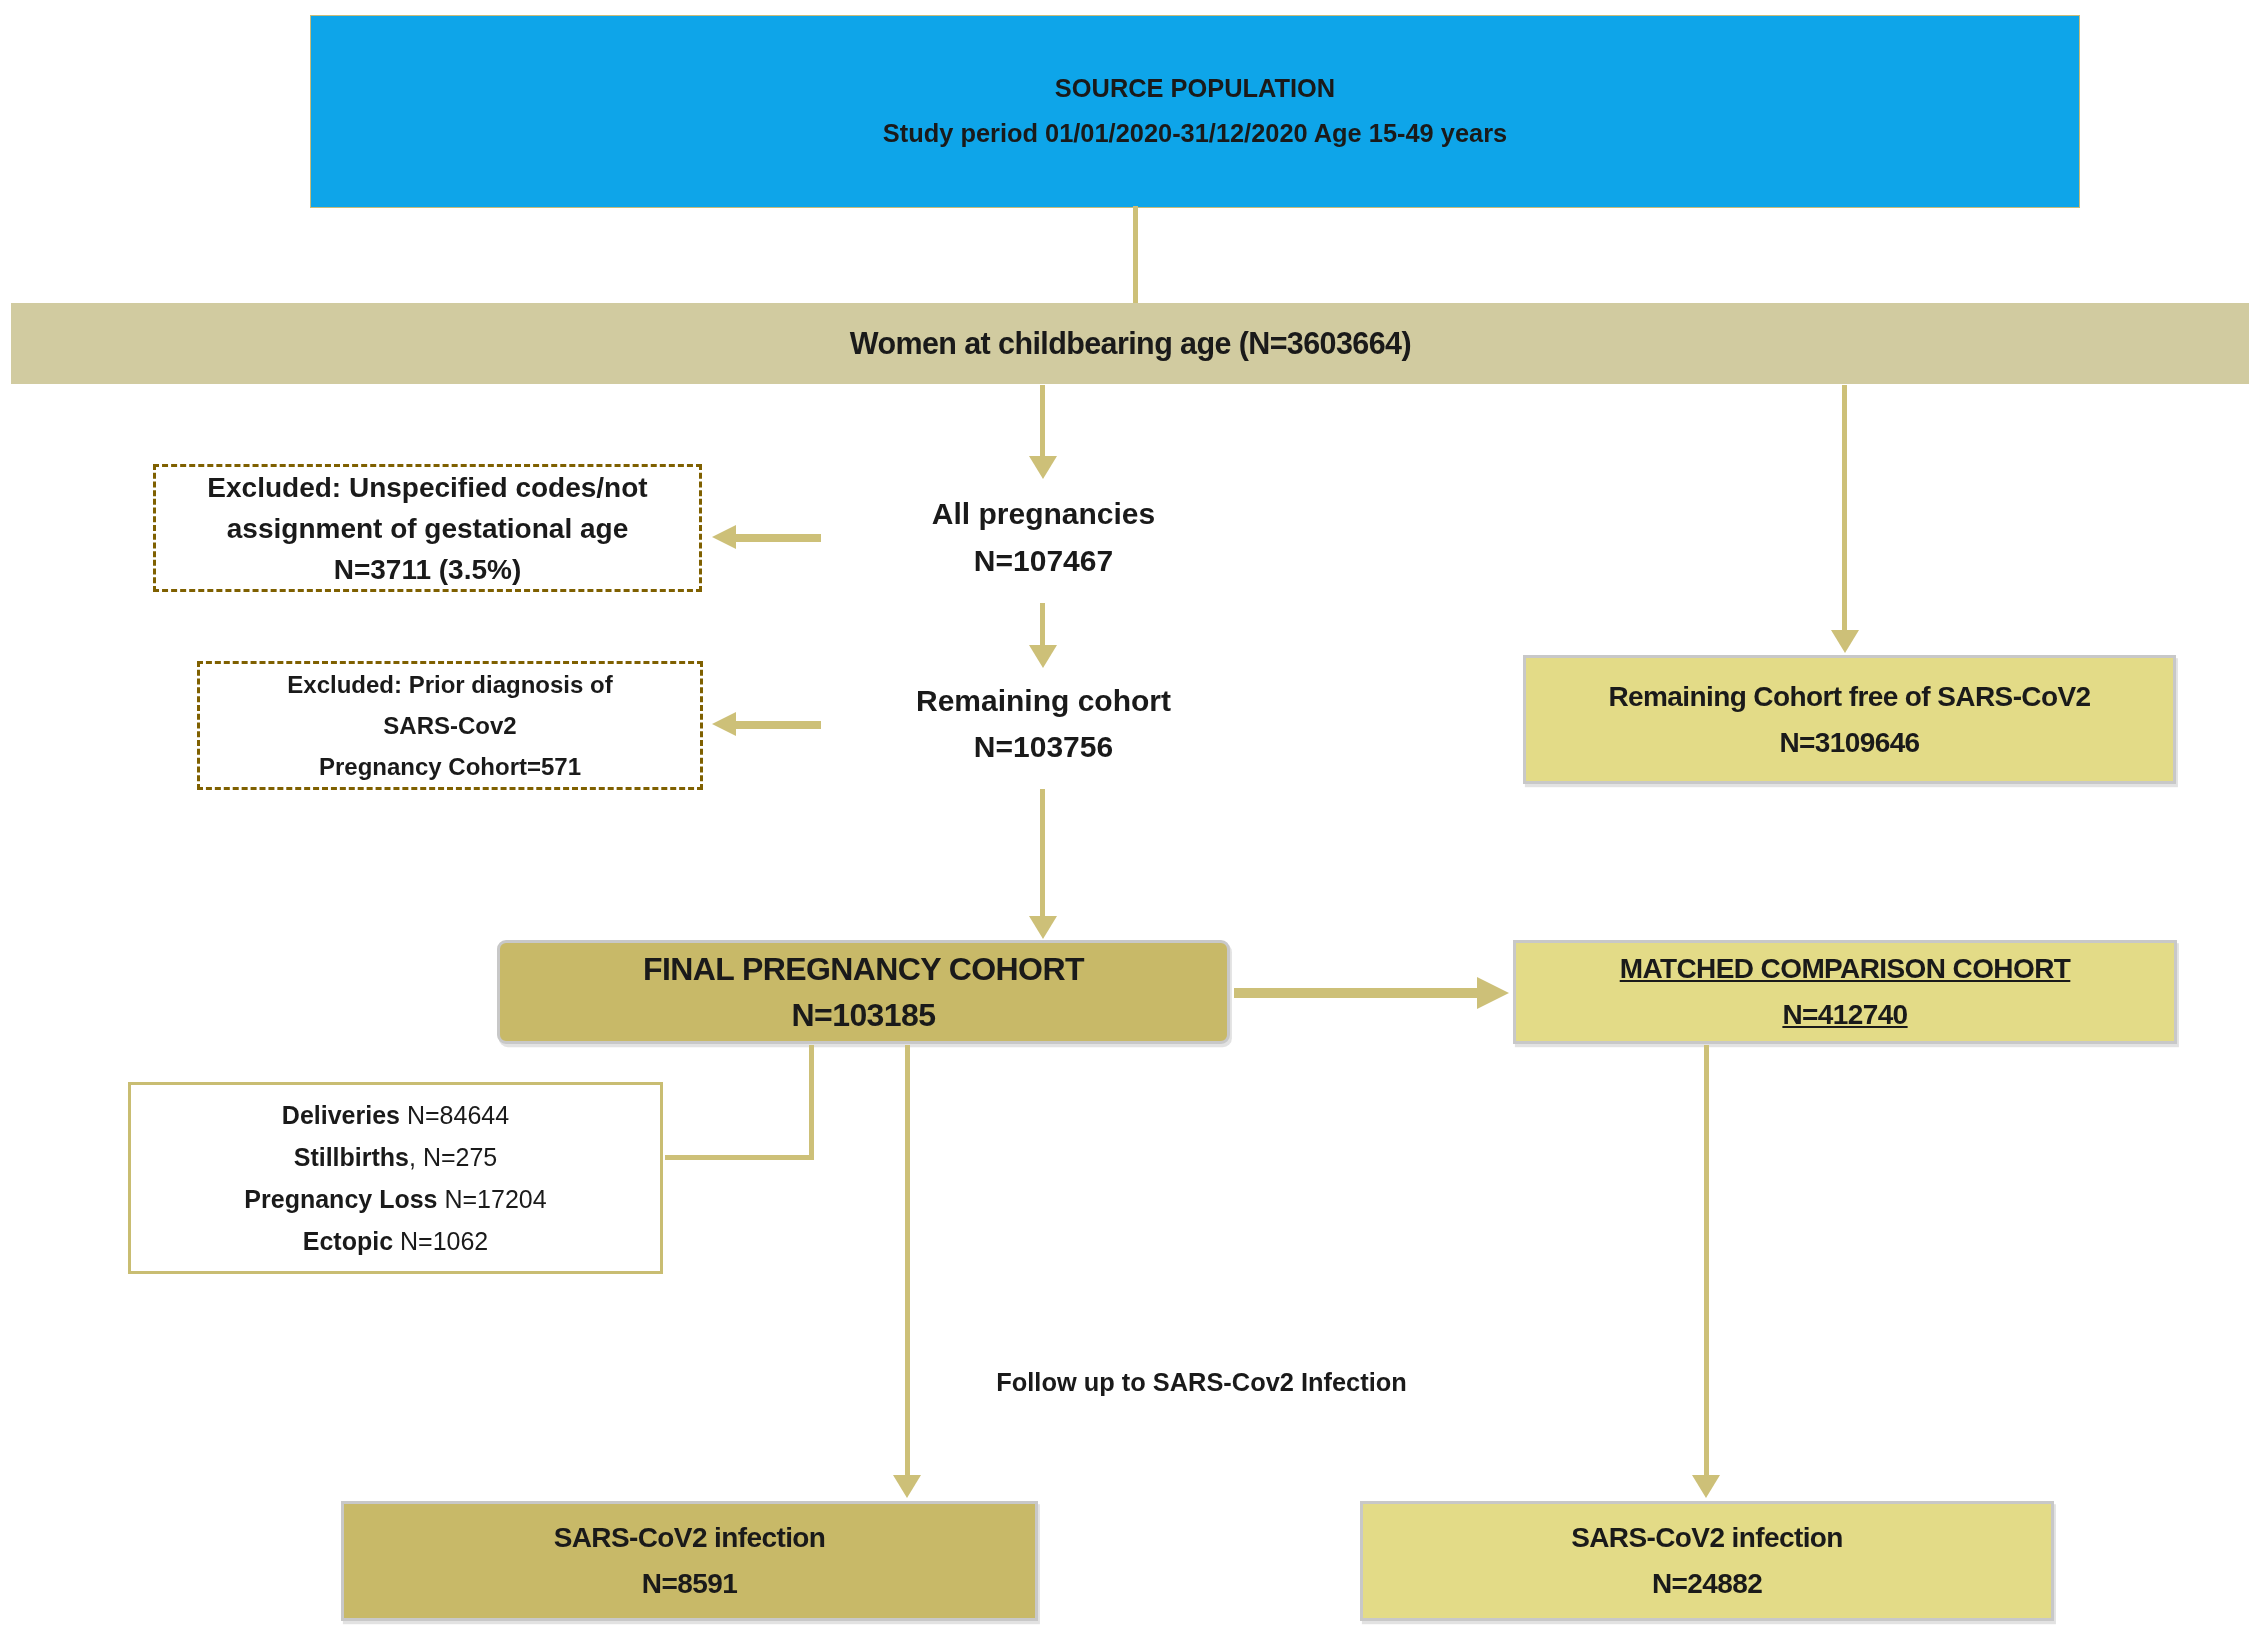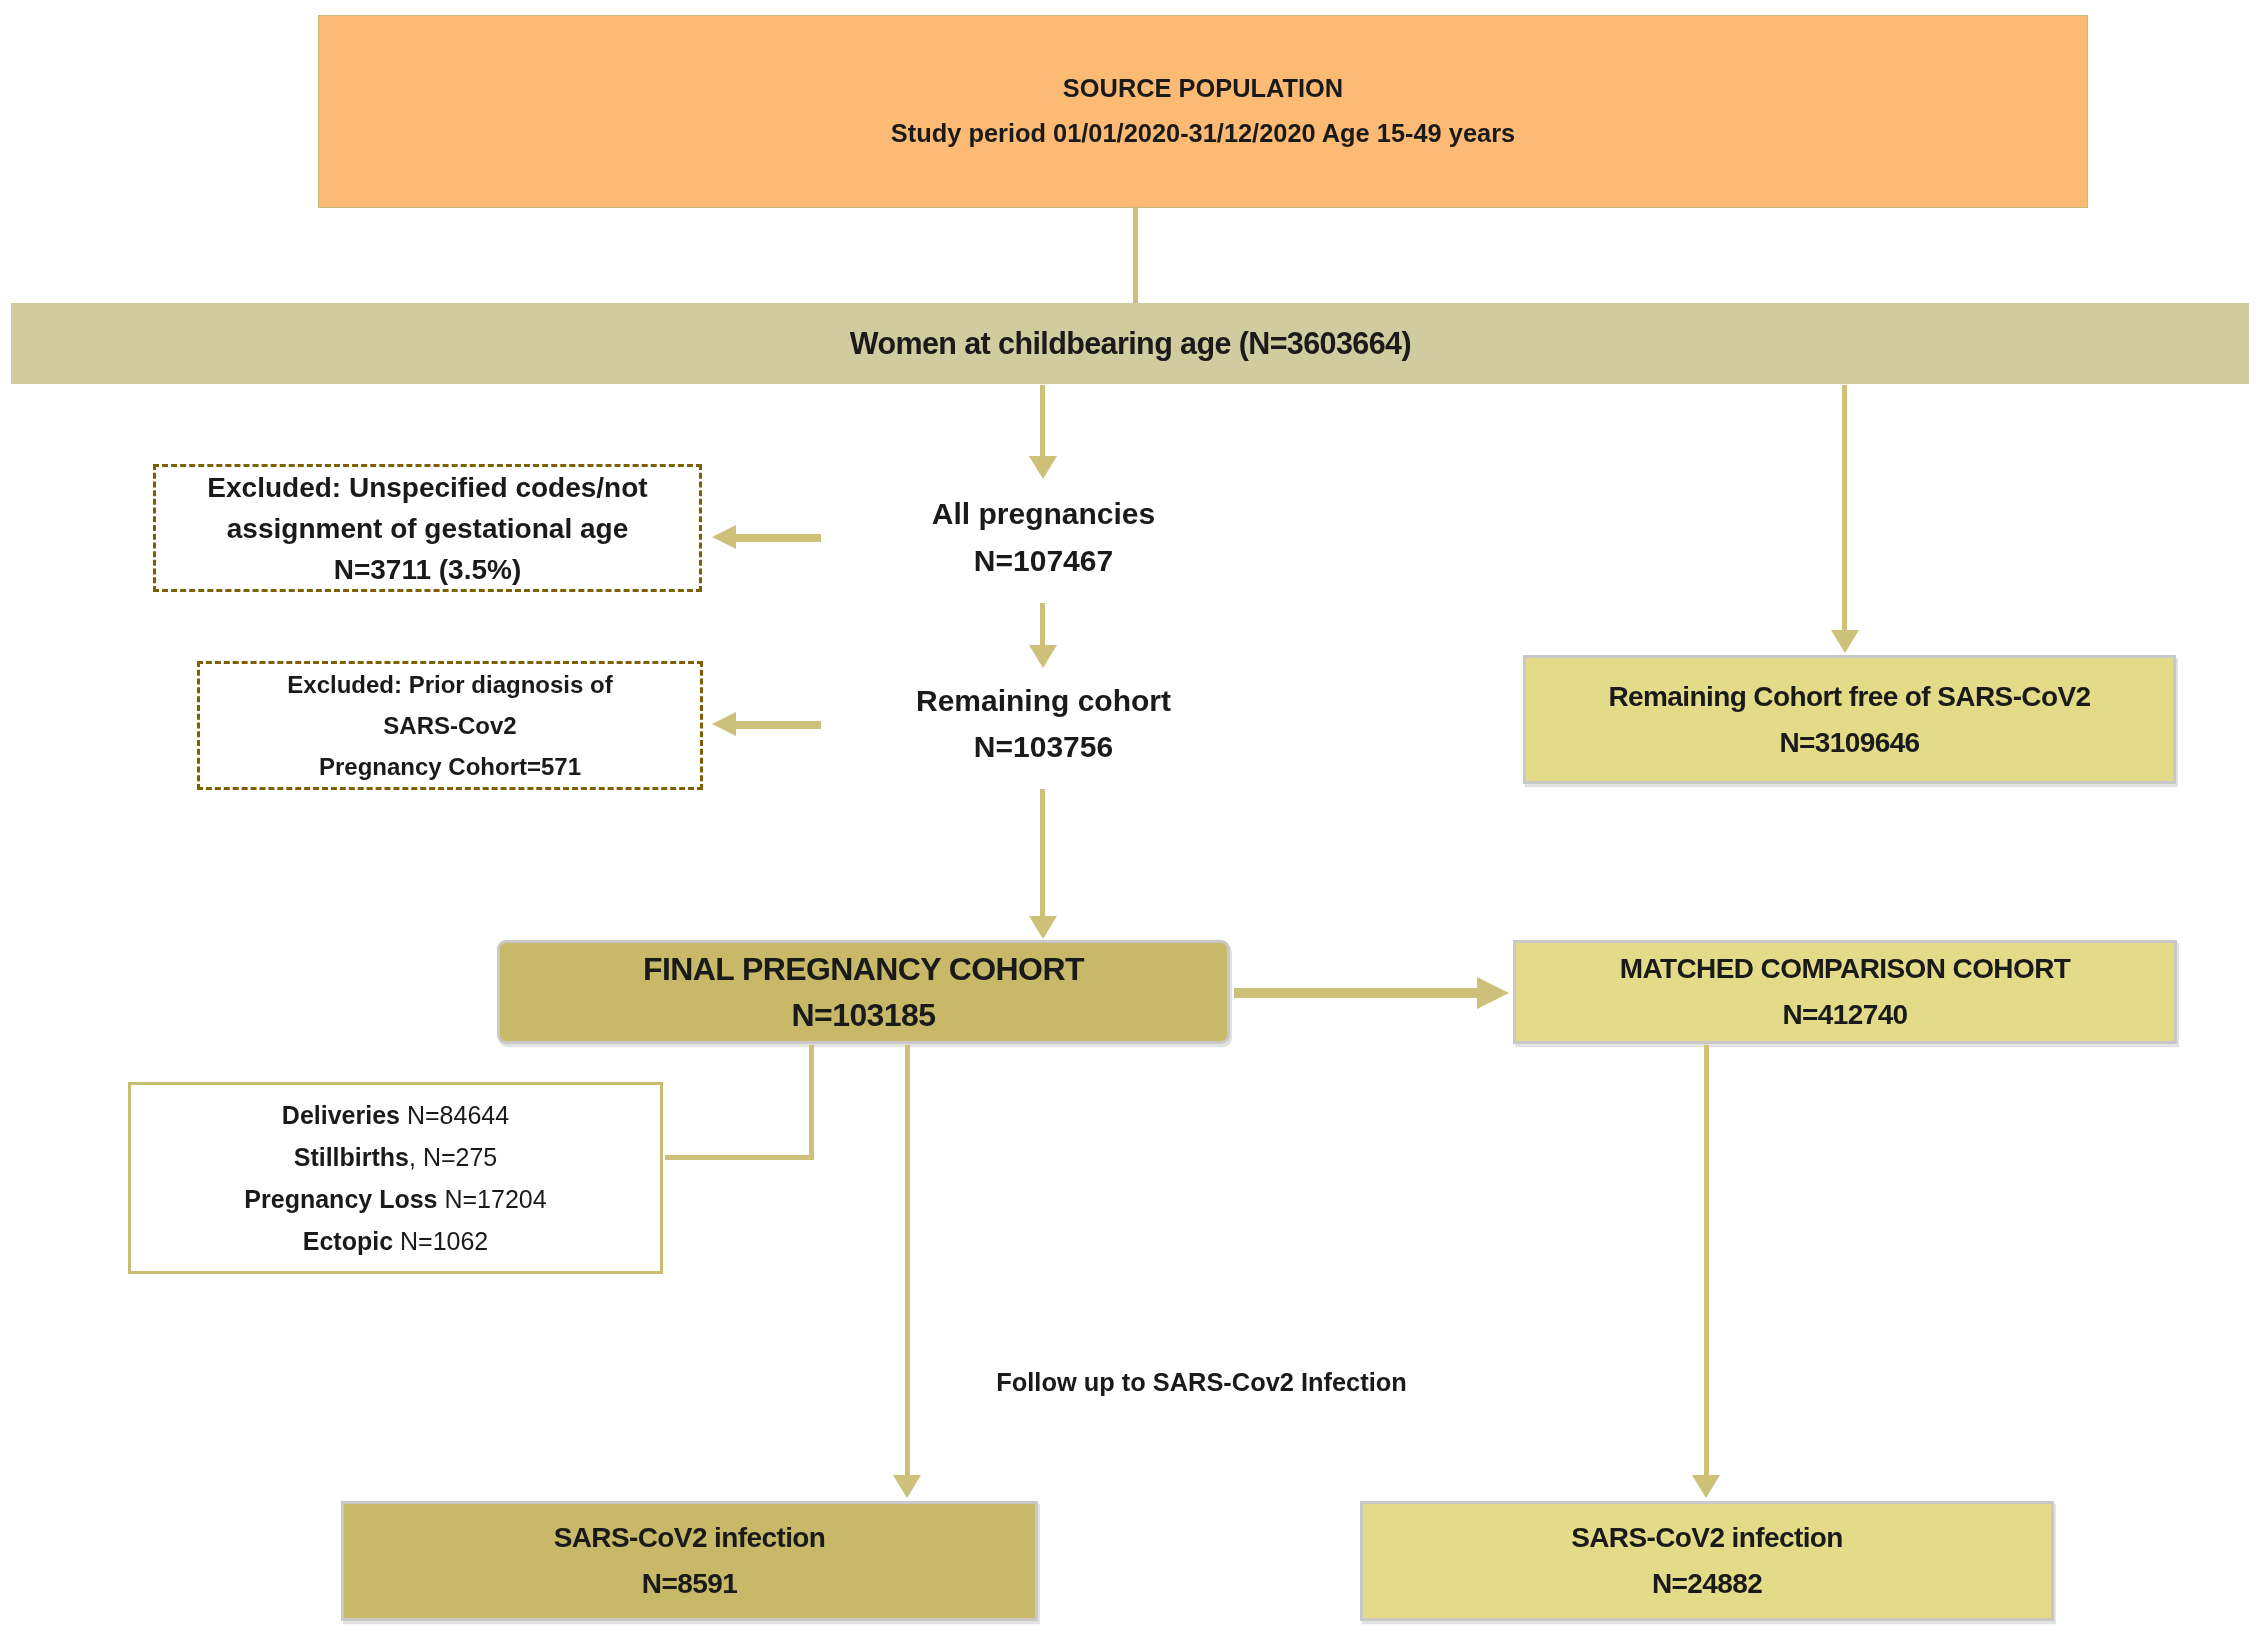--- a/index.html
+++ b/index.html
@@ -17,21 +17,21 @@
   .canvas{
     position:relative;width:2261px;height:1638px;background:#ffffff;overflow:hidden;
     font-family:"Liberation Sans","DejaVu Sans",sans-serif;color:var(--text);
   }
   .abs{position:absolute;}
   .center-flex{display:flex;flex-direction:column;align-items:center;justify-content:center;text-align:center;}
   .bold{font-weight:700;}
   .tight{letter-spacing:-0.6px;}
 
   
-  .top-box{border:1.9px solid var(--top-border);background:#fdba74;margin-left:8px;}
+  .top-box{border:1.9px solid var(--top-border);background:#0ea5e9;}
   .banner{background:var(--banner-bg);}
   .gray-box{border:3.8px solid var(--gray-border);box-shadow:1.9px 3.2px 0 rgba(150,150,150,0.28);}
   .light-fill{background:var(--light-box-bg);}
   .dark-fill{background:var(--dark-box-bg);}
   .dashed-box{border:3.8px dashed var(--dashed-border);background:#ffffff;}
   .tan-box{border:3.8px solid var(--tan-border);background:#ffffff;}
 
   
   .vline{background:var(--arrow);width:5.1px;}
   .hline{background:var(--arrow);height:5.1px;}
@@ -107,21 +107,21 @@
   <div class="abs head-down" style="left:1029px;top:916px;"></div>
 
   <div class="abs gray-box dark-fill center-flex" style="left:497px;top:940px;width:727px;height:98px;font-size:32px;line-height:46px;border-radius:9px;">
     <div class="bold tight">FINAL PREGNANCY COHORT</div>
     <div class="bold tight">N=103185</div>
   </div>
 
   <div class="abs hshaft" style="left:1234px;top:988px;width:243px;height:9.5px;"></div>
   <div class="abs head-right-big" style="left:1477px;top:977px;"></div>
 
-  <div class="abs gray-box light-fill center-flex" style="left:1513px;top:940px;width:658px;height:98px;font-size:28px;line-height:46px;">
+  <div class="abs gray-box light-fill center-flex" style="left:1513px;top:940px;width:658px;height:98px;font-size:28px;line-height:46px;text-decoration:underline;">
     <div class="bold tight">MATCHED COMPARISON COHORT</div>
     <div class="bold tight">N=412740</div>
   </div>
 
   <div class="abs vline" style="left:809px;top:1045px;height:113px;"></div>
   <div class="abs hline" style="left:665px;top:1155px;width:149px;"></div>
 
   <div class="abs tan-box center-flex" style="left:128px;top:1082px;width:529px;height:186px;font-size:25px;line-height:42px;">
     <div>
       <span class="bold pre">Deliveries</span><span class="pre"> N=84644</span>

